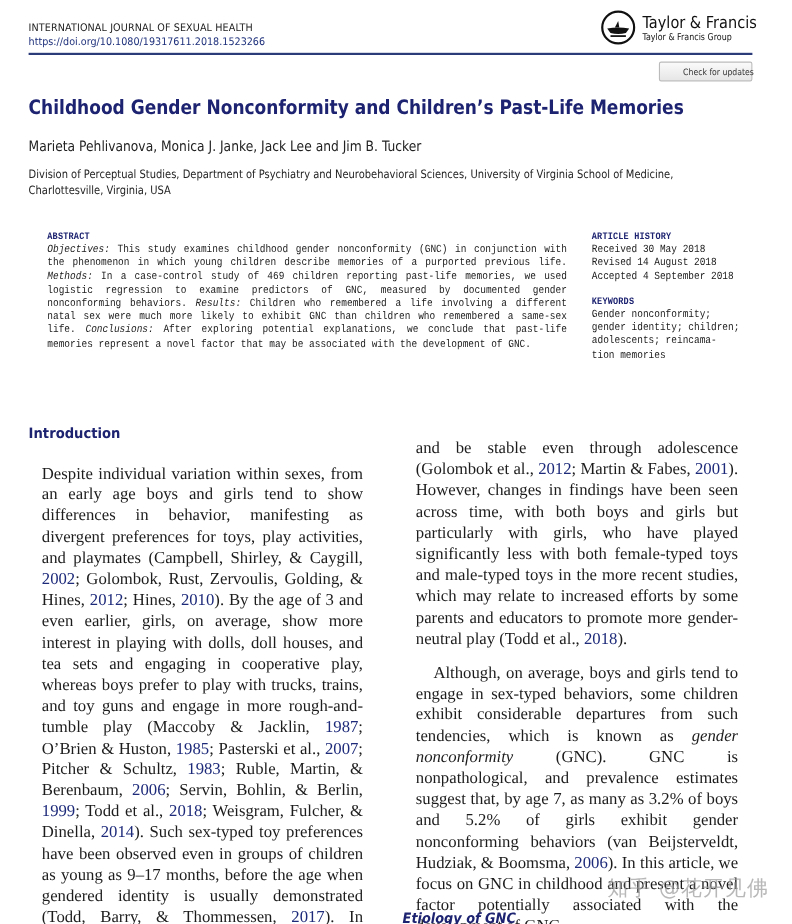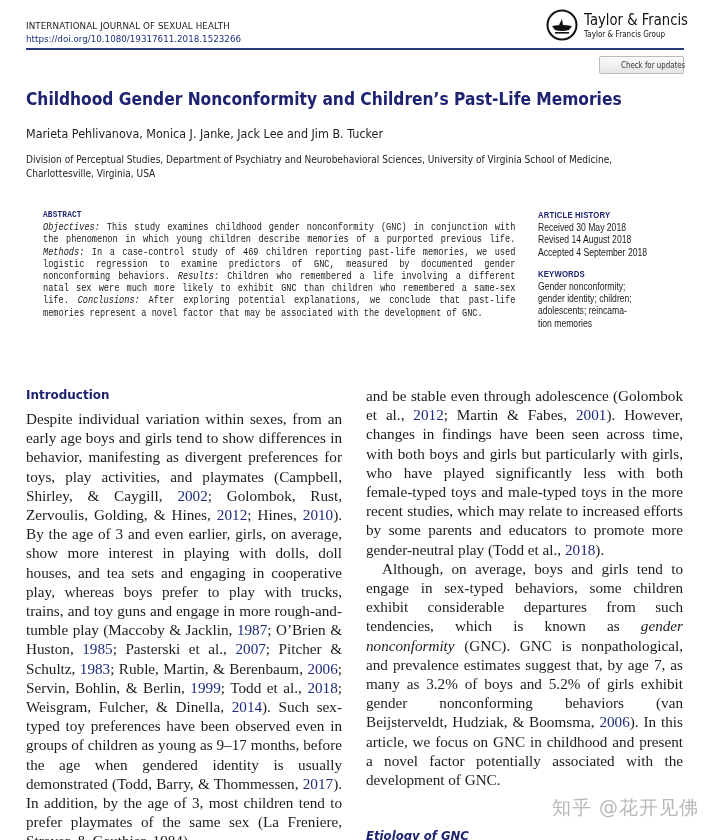--- a/index.html
+++ b/index.html
@@ -18,28 +18,28 @@
     .updates-btn { left: 599px; top: 56px; width: 85px; height: 18px; border: 1px solid #bbb; border-radius: 2px; background: linear-gradient(#fafafa, #e6e6e6); display: flex; align-items: center; gap: 18px; padding-left: 3px; box-sizing: border-box; cursor: pointer; }
     .updates-icon { width: 13px; height: 13px; border-radius: 50%; background: conic-gradient(#e2a23a 0 40%, #d9452f 40% 70%, #3b72b8 70% 100%); }
     .updates-label { font-size: 8px; color: #333; font-family: "DejaVu Sans", sans-serif; transform: scaleX(0.88); transform-origin: left; white-space: nowrap; }
     .title { left: 26px; top: 88px; font-size: 18px; font-weight: bold; color: #1d2370; font-family: "DejaVu Sans", sans-serif; transform: scaleX(0.86); transform-origin: left; white-space: nowrap; }
     .authors { left: 26px; top: 126px; font-size: 13px; color: #222; font-family: "DejaVu Sans", sans-serif; transform: scaleX(0.86); transform-origin: left; white-space: nowrap; }
     .affiliation { left: 26px; top: 152px; width: 720px; font-size: 10.5px; line-height: 14px; color: #222; font-family: "DejaVu Sans", sans-serif; transform: scaleX(0.86); transform-origin: left; }
     .abstract { left: 43px; top: 209px; width: 472px; font-size: 10px; line-height: 12.2px; color: #1a1a1a; font-family: Liberation Mono, monospace; text-align: justify; }
     .abstract-inner { width: 548px; transform: scaleX(0.862); transform-origin: left; }
     .sect-head { font-size: 9px; font-weight: bold; color: #1d2370; letter-spacing: 0.2px; margin-bottom: 1px; }
     .abstract i { font-style: italic; }
-    .side { left: 538px; top: 209px; width: 170px; font-size: 10px; line-height: 12.2px; font-family: Liberation Sans, sans-serif; color: #1a1a1a; }
+    .side { left: 538px; top: 209px; width: 170px; font-size: 10px; line-height: 12.2px; font-family: Liberation Mono, monospace; color: #1a1a1a; }
     .side-inner { transform: scaleX(0.86); transform-origin: left; width: 200px; }
     .side .gap { height: 9px; }
     .intro-head { left: 26px; top: 387px; font-size: 13px; font-weight: bold; color: #1d2370; font-family: "DejaVu Sans", sans-serif; transform: scaleX(0.92); transform-origin: left; }
     .col { font-family: "Liberation Serif", serif; font-size: 15.2px; line-height: 19.2px; color: #1c1c1c; text-align: justify; }
     .col-left { left: 26px; top: 409px; width: 316px; }
     .col-right { left: 366px; top: 386px; width: 317px; }
-    .col p { margin: 0; }
+    .col p { margin: 12px; }
     .col .indent { text-indent: 16px; }
     .cite { color: #1d2a7a; }
     .next-head { left: 366px; top: 828px; font-size: 13px; font-weight: bold; font-style: italic; color: #1d2370; font-family: "DejaVu Sans", sans-serif; transform: scaleX(0.9); transform-origin: left; }
     .watermark { left: 552px; top: 795px; font-size: 19px; color: rgba(160,160,160,0.75); font-family: "DejaVu Sans", sans-serif; letter-spacing: 1px; white-space: nowrap; }
   </style>
 </head>
 <body>
 
 <div class="abs journal-name">INTERNATIONAL JOURNAL OF SEXUAL HEALTH</div>
 <a class="abs doi-link">https://doi.org/10.1080/19317611.2018.1523266</a>

